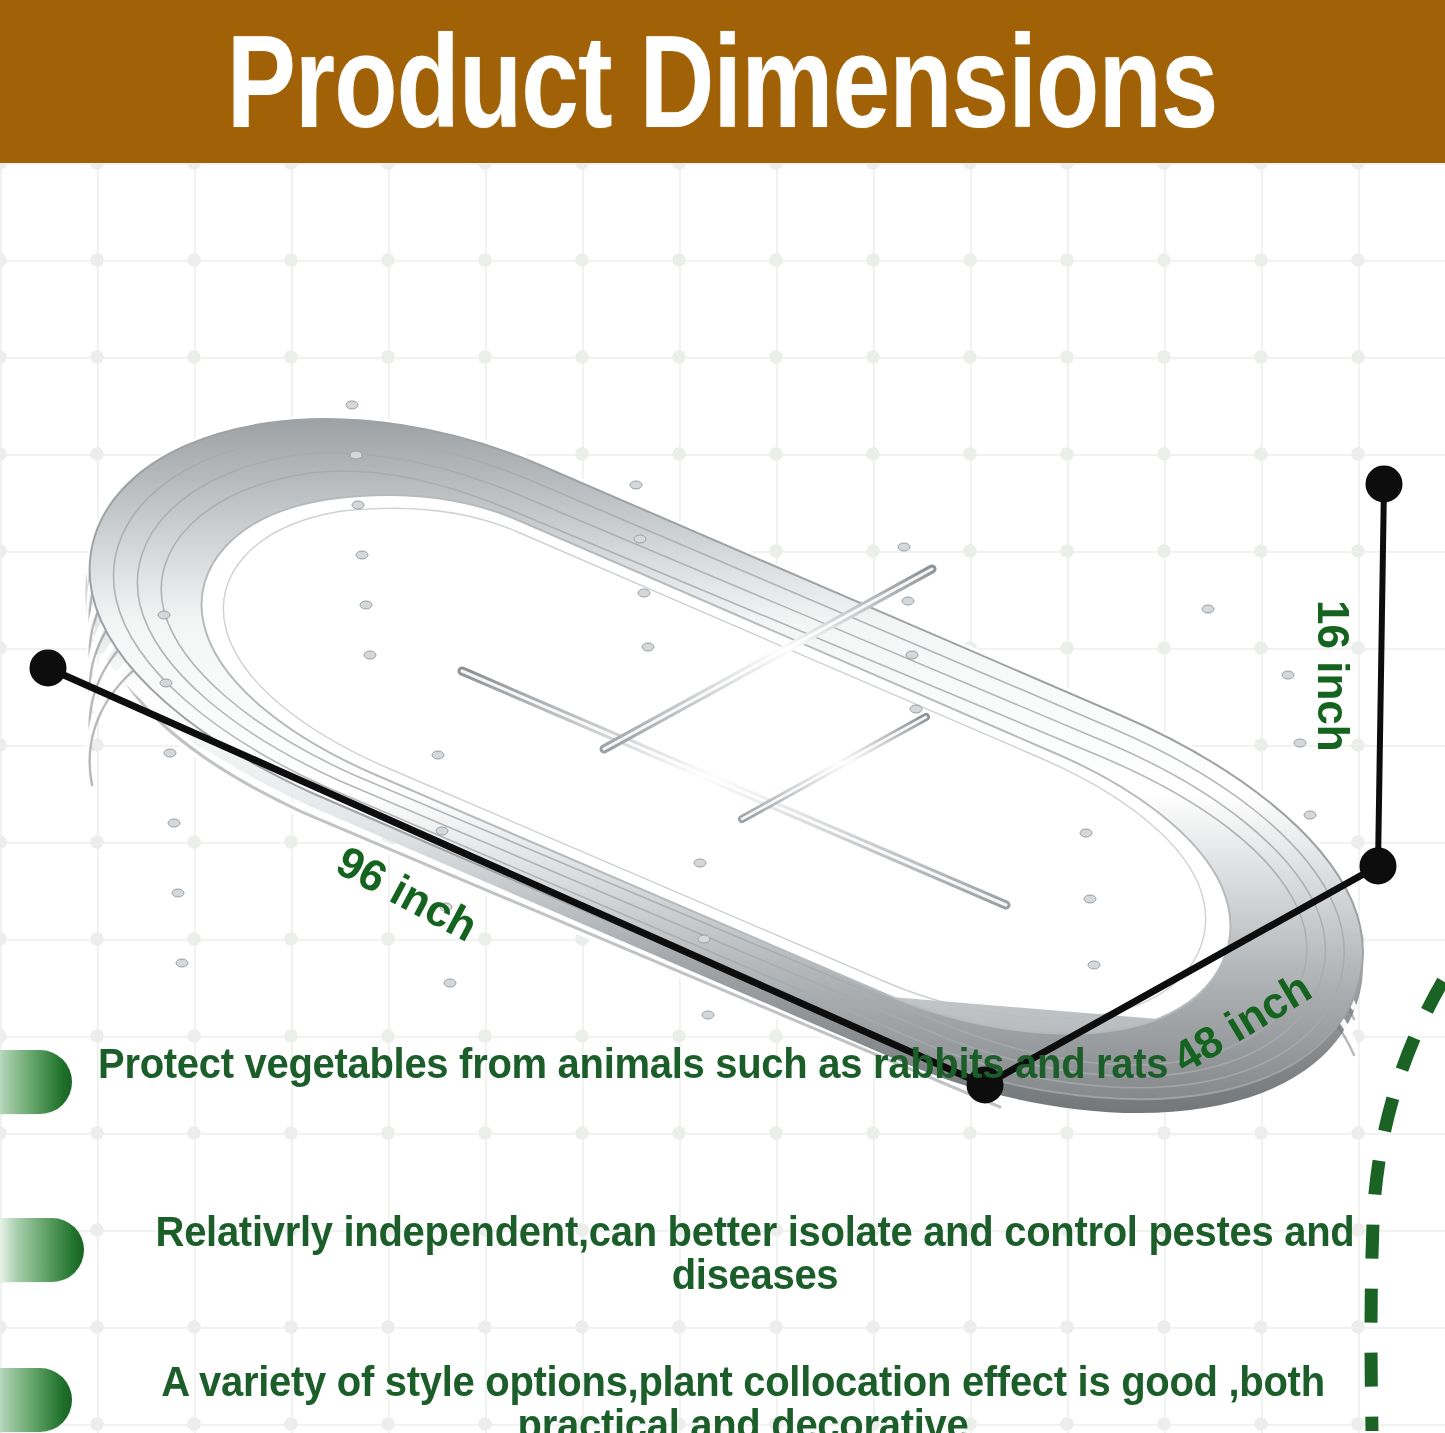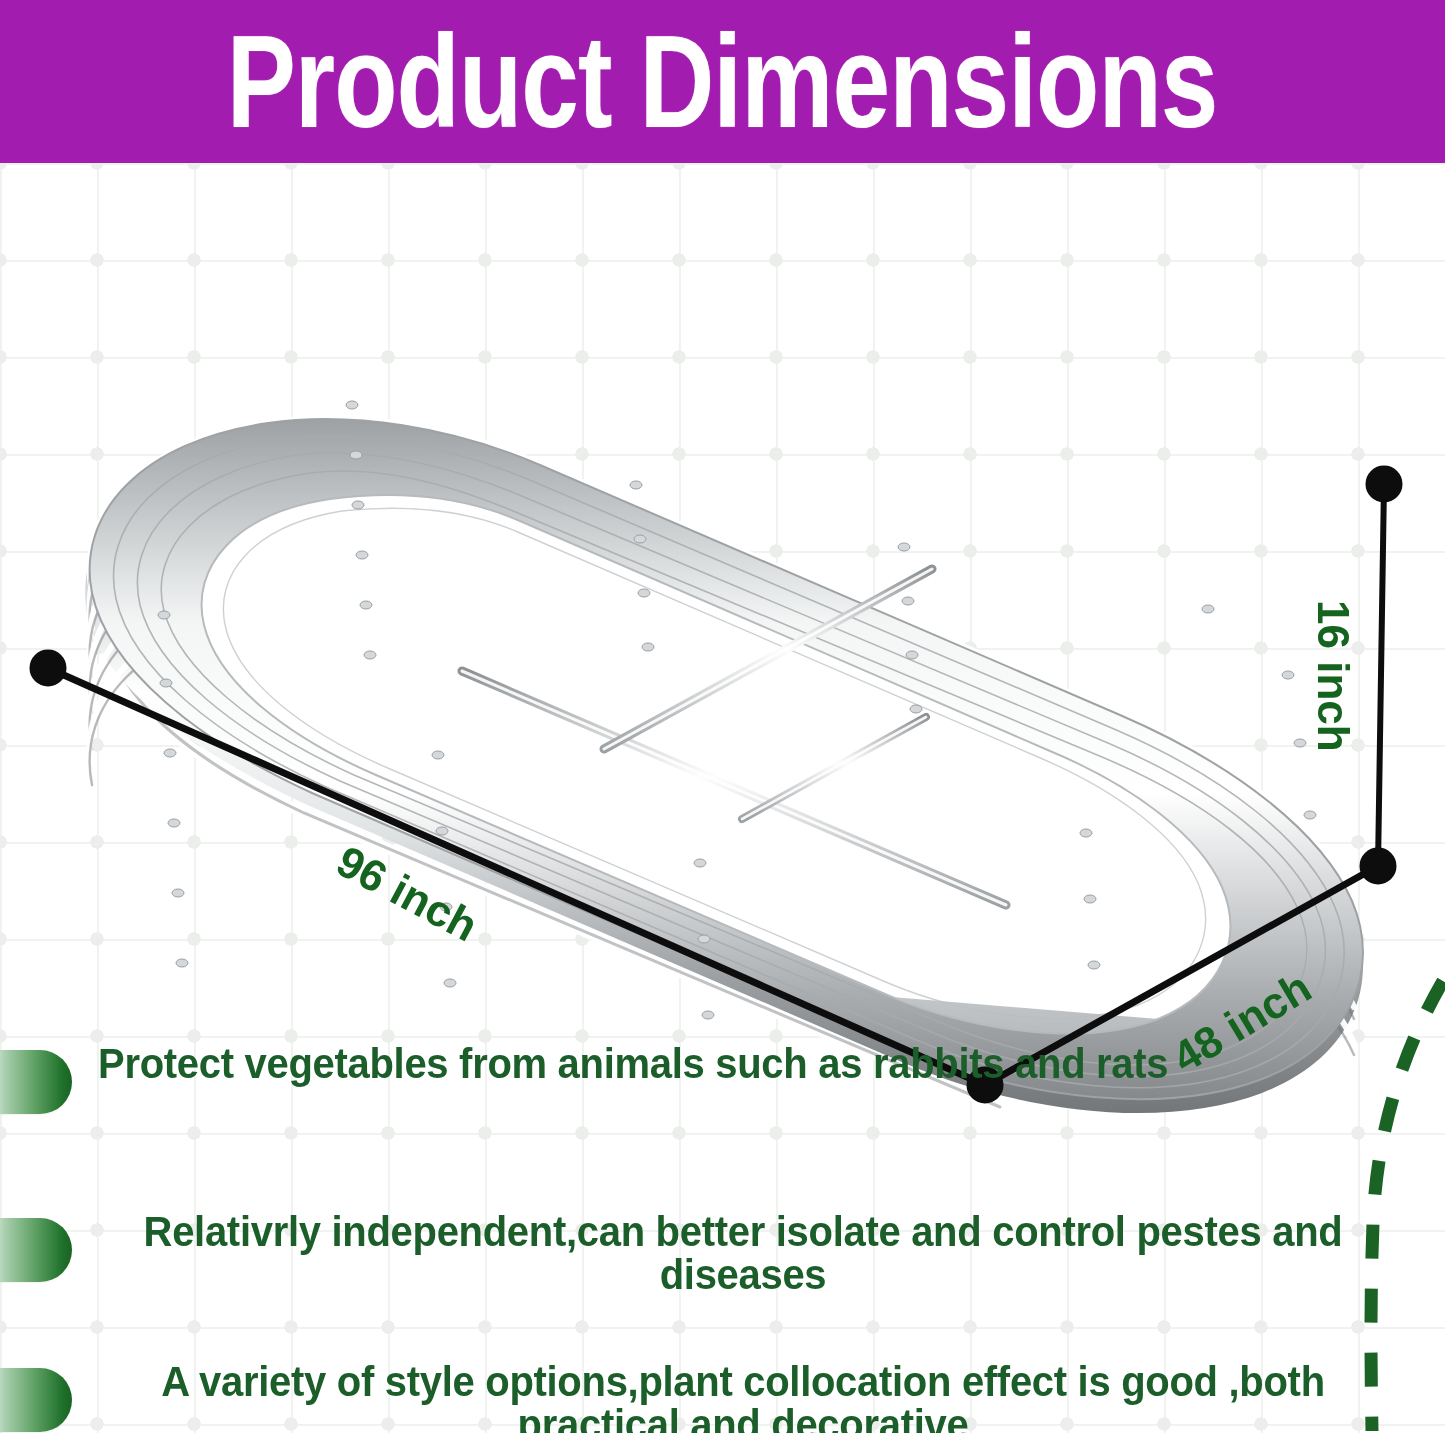--- a/index.html
+++ b/index.html
@@ -22,21 +22,21 @@
       linear-gradient(to right, rgba(240,242,240,.95) 0 1.5px, rgba(255,255,255,0) 1.5px),
       linear-gradient(to bottom, rgba(240,242,240,.95) 0 1.5px, rgba(255,255,255,0) 1.5px);
     background-size:97px 97px,97px 97px,97px 97px,97px 97px,97px 97px,97px 97px;
     background-position:0 0;
     z-index:0;
   }
 
   
   #header{
     position:absolute; left:0; top:0; width:1445px; height:163px;
-    background:#a21caf;
+    background:#a16207;
     display:flex; align-items:center; justify-content:center;
     z-index:6; overflow:hidden;
   }
   #header-title{
     color:#ffffff;
     font-size:108px;
     font-weight:bold;
     letter-spacing:-1px;
     line-height:1;
     transform:scaleY(1.22) scaleX(.96);
@@ -65,21 +65,21 @@
   #dim-16{ left:1358px; top:600px; transform:rotate(90deg); transform-origin:left top; }
 
   
   #features{
     position:absolute; left:0; top:1020px; width:1445px; z-index:5;
   }
   .feature-row{
     position:absolute; left:0; display:flex; align-items:flex-start;text-align:center;
   }
   #feature-0{ top:22px; }
-  #feature-1{ top:190px; }
+  #feature-1{ top:190px;padding-left:12px; }
   #feature-2{ top:340px; }
 
   .bullet-pill{
     width:86px; height:64px;
     margin-left:-14px; margin-top:8px;
     border-radius:0 40px 40px 0;
     background:linear-gradient(to right,#eef6ef 0%,#a9cfae 22%,#5c9f62 58%,#20722c 88%,#1a6324 100%);
     flex:0 0 auto;
     box-shadow:0 1px 2px rgba(0,0,0,.06);
   }

